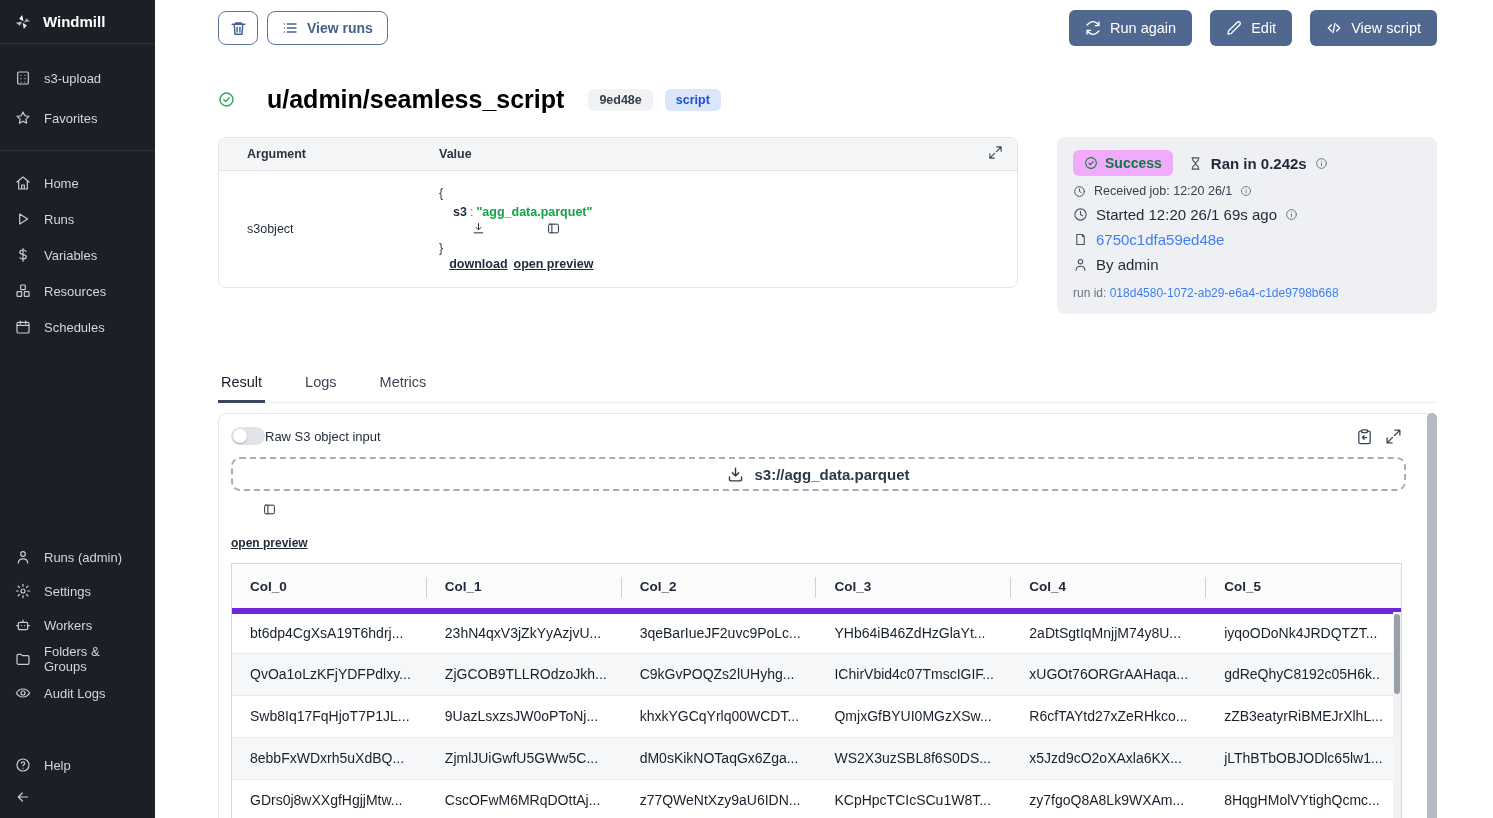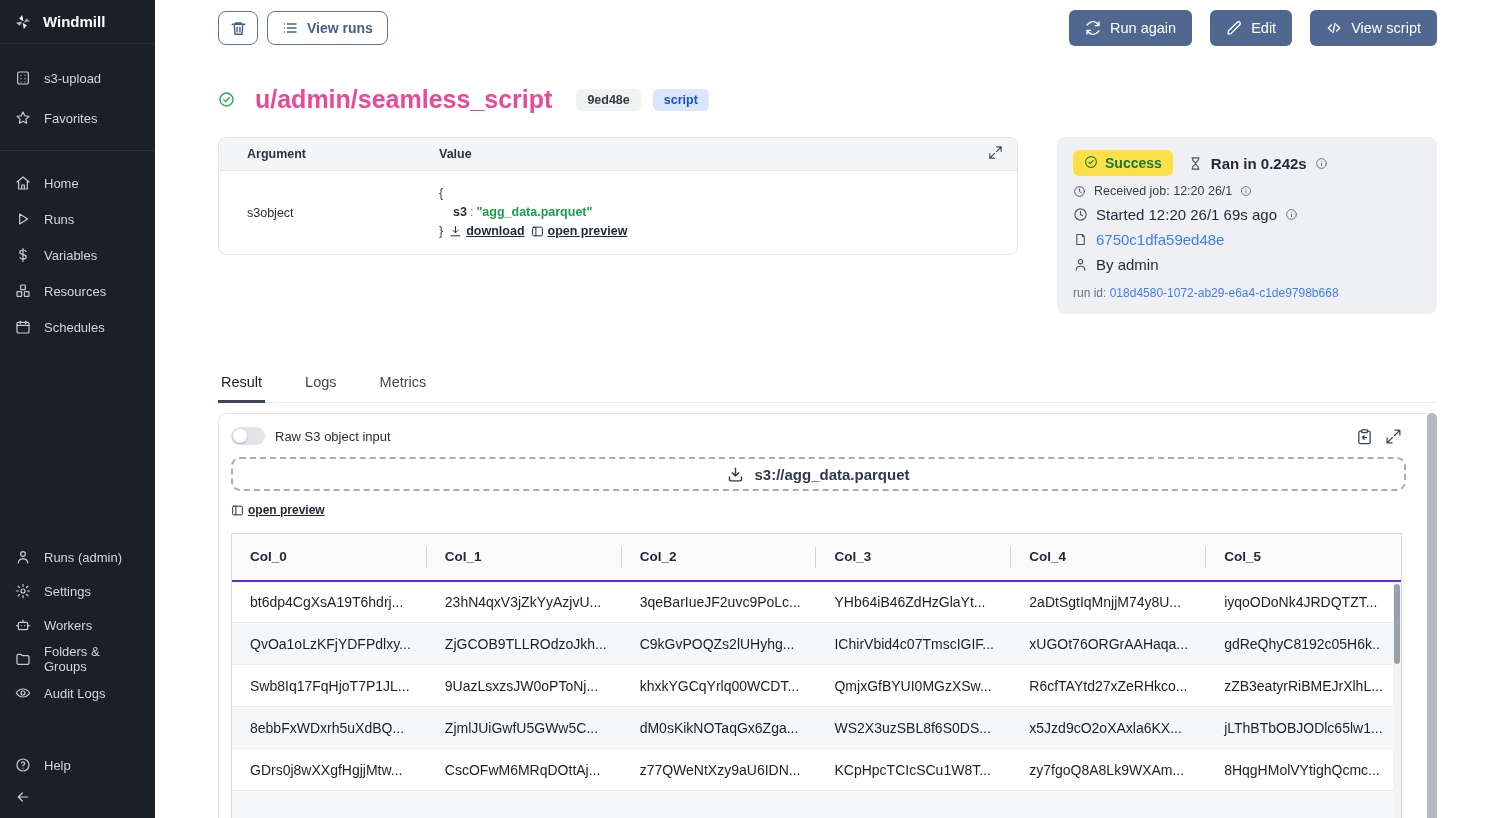--- a/index.html
+++ b/index.html
@@ -36,51 +36,51 @@
   .btn-icon .ic { width:17px; height:17px; }
   .tb-gap { width:9px; }
   .toolbar-right { margin-left:auto; display:flex; gap:18px; }
   .btn-primary { height:36px; background:#50688f; border:none; border-radius:6px;
     color:#fff; font-weight:normal; font-size:14.5px; display:flex; align-items:center;
     gap:9px; padding:0 16px; cursor:pointer; }
 
   .page-header { margin-top:39px; display:flex; align-items:center; }
   .ok-ic { width:17px; height:17px; stroke:#2fa75a; stroke-width:2; fill:none;
     stroke-linecap:round; stroke-linejoin:round; }
-  .page-title { margin-left:20px; font-size:25px; font-weight:bold; color:#ec4899; }
+  .page-title { margin-left:32px; font-size:25px; font-weight:bold; color:#000000; }
   .badge { margin-left:24px; background:#f1f2f4; color:#333d4a; font-size:12.5px;
     font-weight:bold; border-radius:6px; padding:4px 11px; }
   .badge.blue { margin-left:12px; background:#d9e6fb; color:#1d4ed8; }
 
   .content-row { margin-top:23px; display:flex; align-items:flex-start; }
   .args-card { width:800px; border:1px solid #e3e5e8; border-radius:8px; overflow:hidden; }
   .args-head { background:#f4f5f6; height:33px; display:flex; align-items:center;
     border-bottom:1px solid #e3e5e8; font-size:12.5px; font-weight:bold; color:#2b3440; }
   .args-head .c1 { width:220px; padding-left:28px; }
   .args-head .c2 { flex:1; }
   .args-head .expand { margin-right:14px; cursor:pointer; }
   .args-head .ic, .panel-icons .ic { stroke:#39465c; }
   .args-body { display:flex; padding:13px 0; font-size:12.5px; }
   .args-body .c1 { width:220px; padding-left:28px; display:flex; align-items:center; color:#1f2937; }
   .jsonv { flex:1; line-height:19px; color:#374151; }
   .jsonv .indent { padding-left:14px; }
   .jkey { font-weight:bold; color:#1f2937; }
   .jcolon { color:#6b7280; padding:0 3px; }
   .jstr { color:#16a34a; font-weight:bold; }
   .jlinks { display:flex; align-items:center; gap:6px; }
-  .ln { display:flex; align-items:center; gap:4px; font-weight:bold; color:#1f2937;
-    text-decoration:underline; cursor:pointer; }
+  .ln { display:flex; align-items:center; gap:20px; font-weight:bold; color:#1f2937;
+    text-decoration:underline; cursor:pointer;flex-direction:column; }
   .ln .ic { width:13px; height:13px; stroke:#1f2937; }
 
   .status-card { margin-left:auto; width:380px; background:#eef0f3; border-radius:8px;
     padding:13px 16px 14px; font-size:15px; color:#1f2937; }
   .srow { display:flex; align-items:center; gap:8px; margin-top:8px; }
   .srow.first { margin-top:0; gap:15px; }
-  .s-badge { background:#fde047; color:#13793f; font-weight:bold; font-size:14px;
-    border-radius:6px; padding:5px 11px; display:flex; align-items:flex-start; gap:7px; }
+  .s-badge { background:#f0abfc; color:#13793f; font-weight:bold; font-size:14px;
+    border-radius:6px; padding:5px 11px; display:flex; align-items:center; gap:7px; }
   .s-badge .ic { width:14px; height:14px; stroke:#13793f; }
   .sic { width:15px; height:15px; stroke:#4b5563; stroke-width:1.8; fill:none;
     stroke-linecap:round; stroke-linejoin:round; }
   .inf { width:13px; height:13px; stroke:#6b7280; }
   .bold { font-weight:bold; }
   .small { font-size:12.5px; color:#374151; }
   .bluelink { color:#3d7ef7; cursor:pointer;text-align:right; }
   .runid-row { margin-top:13px; font-size:12px; color:#6b7280; }
 
   .tabs { margin-top:54px; display:flex; gap:37px; border-bottom:1px solid #eceef0; }
@@ -88,34 +88,34 @@
     border-bottom:3px solid transparent; margin-bottom:-1px; }
   .tab.active { color:#161e29; border-bottom-color:#39465c; }
 
   .result-panel { margin-top:10px; border:1px solid #e4e6e9; border-radius:8px;
     height:442px; position:relative; padding:13px 14px 0 12px; }
   .panel-head { display:flex; align-items:center; }
   .switch { width:34px; height:18px; border-radius:9px; background:#e2e4e8;
     position:relative; cursor:pointer; flex:none; }
   .switch .knob { position:absolute; left:2px; top:2px; width:14px; height:14px;
     border-radius:50%; background:#fff; box-shadow:0 1px 2px rgba(0,0,0,.25); }
-  .toggle-label { margin-left:10px; font-size:13px; color:#1f2937; }
+  .toggle-label { margin-left:0; font-size:13px; color:#1f2937; }
   .panel-icons { margin-left:auto; margin-right:20px; display:flex; gap:12px; }
   .panel-icons .ic { width:17px; height:17px; cursor:pointer; }
 
   .dashed-box { margin-top:12px; margin-right:16px; height:34px; border:2px dashed #a6adb8;
     border-radius:9px; display:flex; align-items:center; justify-content:center; gap:10px;
     color:#2f3a49; font-weight:bold; font-size:15px; cursor:pointer; }
   .dashed-box .ic { width:17px; height:17px; stroke:#2f3a49; stroke-width:2; }
   .preview-row { margin-top:12px; font-size:12px; }
 
   .rtable-wrap { margin-top:13px; margin-right:20px; border:1px solid #d6d9de; position:relative; }
   table.rtable { width:100%; border-collapse:collapse; table-layout:fixed; }
   .rtable th { height:47px; text-align:left; padding-left:18px; font-size:13.5px;
-    font-weight:bold; color:#202938; background:#fbfbfc; border-bottom:2px solid #6d28d9;
+    font-weight:bold; color:#202938; background:#fbfbfc; border-bottom:6px solid #6d28d9;
     position:relative; }
   .rtable th::after { content:''; position:absolute; right:0; top:13px; height:21px;
     width:1px; background:#cfd3d9; }
   .rtable th:last-child::after { display:none; }
   .rtable td { height:42px; padding-left:18px; font-size:14px; color:#18202b;
     border-top:1px solid #e8eaed; white-space:nowrap; overflow:hidden; }
   .rtable tbody tr:nth-child(even) { background:#f6f7f8; }
   .rtable tr.partial td { height:30px; background:#f6f7f8; }
   .table-scroll { position:absolute; top:48px; right:0; bottom:0; width:8px; background:#f2f3f5; }
   .table-scroll .thumb { position:absolute; top:2px; right:1px; width:6px; height:80px;

